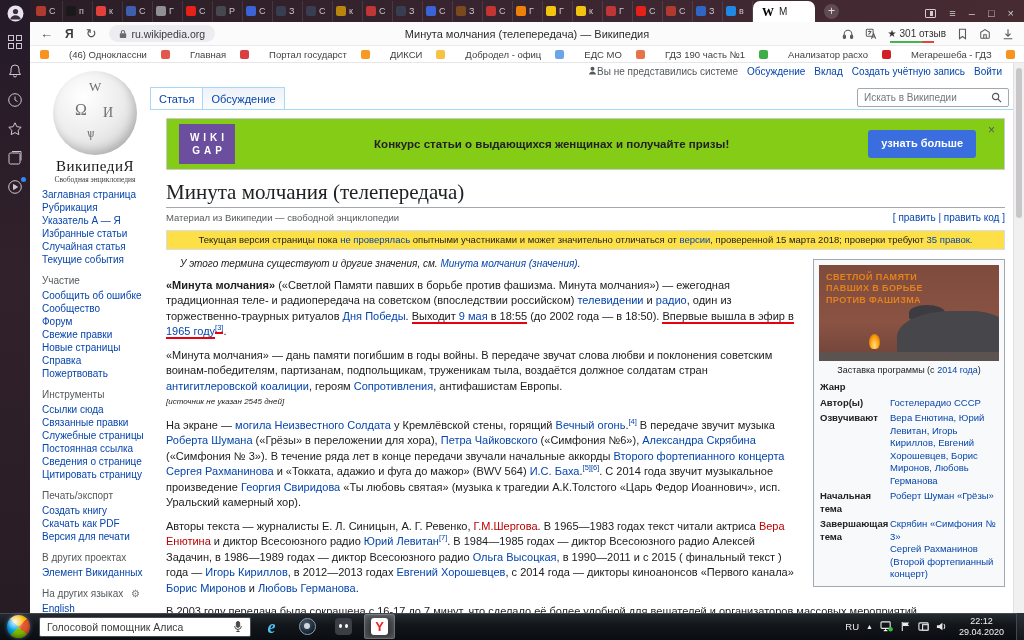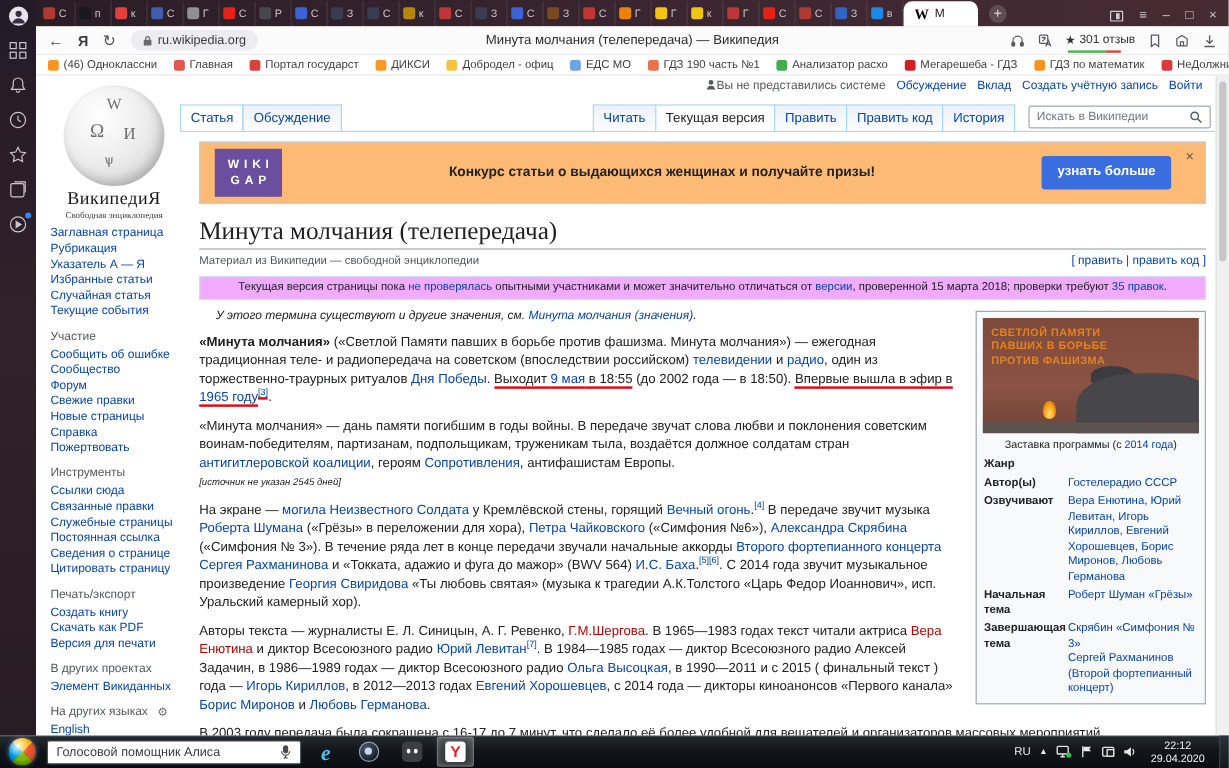--- a/index.html
+++ b/index.html
@@ -41,21 +41,21 @@
 .addr svg{flex:none}
 .center-title{position:absolute;left:50%;transform:translateX(-50%);color:#2c2c2e;font-size:11px;white-space:nowrap}
 .tb-right{margin-left:auto;display:flex;align-items:center;gap:11px;color:#4f4f52}
 .rev{display:flex;align-items:center;gap:3px;font-size:10px;color:#333;position:relative}
 .rev .bar{position:absolute;left:2px;bottom:-4px;width:44px;height:2px;background:linear-gradient(90deg,#45b54d 72%,#d94a3d 72%)}
 
 
 .bookmarks{position:absolute;left:30px;top:46px;width:994px;height:17px;background:#fff;
  border-bottom:1px solid #e8e6e8;display:flex;align-items:center;padding:0 10px;gap:14px;
  font-size:9.5px;color:#3f3f42;overflow:hidden;z-index:5}
-.bm{display:flex;align-items:center;gap:4px;white-space:nowrap;flex:none}
+.bm{display:flex;align-items:center;gap:20px;white-space:nowrap;flex:none}
 .bm .fv{width:9px;height:9px;border-radius:2px;flex:none}
 
 
 .page{position:absolute;left:30px;top:63px;width:994px;height:550px;background:#fff;overflow:hidden}
 .pscroll{position:absolute;right:0;top:0;width:11px;height:100%;background:#f1f0f1;border-left:1px solid #e2e1e2}
 .pthumb{position:absolute;left:2px;right:2px;top:5px;height:150px;background:#c8c6c9;border-radius:4px}
 
 .personal{position:absolute;top:3px;right:22px;display:flex;gap:9px;font-size:10px;align-items:center;white-space:nowrap}
 .personal .note{color:#54595d;display:flex;align-items:flex-start;gap:0}
 .blue{color:#0645ad;text-decoration:none}
@@ -83,21 +83,21 @@
 .wtab.dark{color:#222}
 .wspacer{flex:1}
 .wsearch{display:flex;align-items:center;margin:0 4px 2px 12px;border:1px solid #a2a9b1;border-radius:2px;
  height:19px;width:152px;background:#fff;padding:0 6px;gap:4px}
 .wsearch input{border:none;outline:none;flex:1;font-size:10px;min-width:0;font-family:"Liberation Sans",sans-serif;color:#333}
 .wsearch input::placeholder{color:#72777d}
 
 .content{position:absolute;left:120px;top:47px;right:11px;bottom:0;padding:8px 8px 0 16px;
  font-size:11px;color:#202122;line-height:15.5px}
 
-.banner{border:1px solid #c8ccd1;background:#fdba74;display:flex;align-items:center;padding:5px 12px;gap:0;
+.banner{border:1px solid #c8ccd1;background:#84cc16;display:flex;align-items:center;padding:5px 12px;gap:0;
  position:relative;margin-bottom:10px}
 .wg{width:56px;height:40px;background:#6b4e9e;color:#fff;font-size:10px;font-weight:bold;letter-spacing:4px;
  display:flex;flex-direction:column;align-items:center;justify-content:center;line-height:13px;flex:none;padding-left:4px}
 .bnr-txt{flex:1;text-align:center;font-size:11.5px;color:#222;font-weight:bold;line-height:15px}
 .bnr-btn{background:#3a6ede;color:#fff;font-size:11px;font-weight:bold;padding:6px 13px;border-radius:3px;flex:none;margin-right:16px}
 .bnr-x{position:absolute;right:9px;top:4px;color:#54595d;font-size:12px}
 
 .infobox{float:right;width:192px;border:1px solid #a2a9b1;background:#f8f9fa;font-size:9.5px;line-height:12.5px;
  margin:2px 0 8px 14px;padding:2px 2px 4px}
 .ib-title{text-align:center;font-weight:bold;font-size:11px;background:#dce5f5;padding:3px 2px;line-height:13px}
@@ -111,21 +111,21 @@
 .granite{position:absolute;left:0;right:0;bottom:0;height:9px;background:#5c5350}
 .ib-cap{text-align:center;font-size:9px;padding:2px 2px 4px;line-height:11px}
 .ib-row{display:flex;padding:1.5px 4px}
 .ib-lab{width:70px;flex:none;font-weight:bold;color:#202122;line-height:12.5px}
 .ib-val{flex:1;line-height:12.5px}
 
 .atitle{font-family:"Liberation Serif",serif;font-size:21px;line-height:25px;font-weight:normal;
  border-bottom:1px solid #a2a9b1;padding-bottom:2px;margin-bottom:2px}
 .subrow{font-size:9.5px;color:#54595d;margin-bottom:4px}
 .edit-top{float:right;font-size:10px;color:#0645ad}
-.notice{background:#f0abfc;border:1px solid #d4dced;text-align:center;font-size:9.5px;line-height:12px;
+.notice{background:#fde047;border:1px solid #d4dced;text-align:center;font-size:9.5px;line-height:12px;
  padding:3px 6px;margin:2px 0 7px}
 .hatnote{font-style:italic;font-size:10px;padding-left:14px;margin:3px 0 8px;line-height:13px}
 .para{margin-bottom:8px}
 .lnk{color:#0645ad}
 .rlk{color:#ba0000}
 .b{font-weight:bold}
 .sup{vertical-align:super;font-size:7.5px;line-height:0;color:#0645ad}
 .red{border-bottom:2px solid #e8000d}
 .cn{font-size:8px;font-style:italic;color:#202122}
 .blk{display:block}
@@ -468,27 +468,20 @@
           <a>English</a>
         </div>
     </div>
 
     <div class="wtabs">
       <span id="wtabsL" style="display:flex">
           <span class="wtab sel">Статья</span>
           <span class="wtab">Обсуждение</span>
         </span>
       <span class="wspacer"></span>
-      <span id="wtabsR" style="display:flex">
-          <span class="wtab">Читать</span>
-          <span class="wtab sel dark">Текущая версия</span>
-          <span class="wtab">Править</span>
-          <span class="wtab">Править код</span>
-          <span class="wtab">История</span>
-        </span>
       <span class="wsearch">
         <input placeholder="Искать в Википедии" style="">
         <svg viewBox="0 0 12 12" width="11" height="11" fill="none" stroke="#54595d" stroke-width="1.3">
             <circle cx="5" cy="5" r="3.4"></circle>
             <path d="M7.6 7.6L11 11"></path>
           </svg>
       </span>
     </div>
 
     <div class="content">

